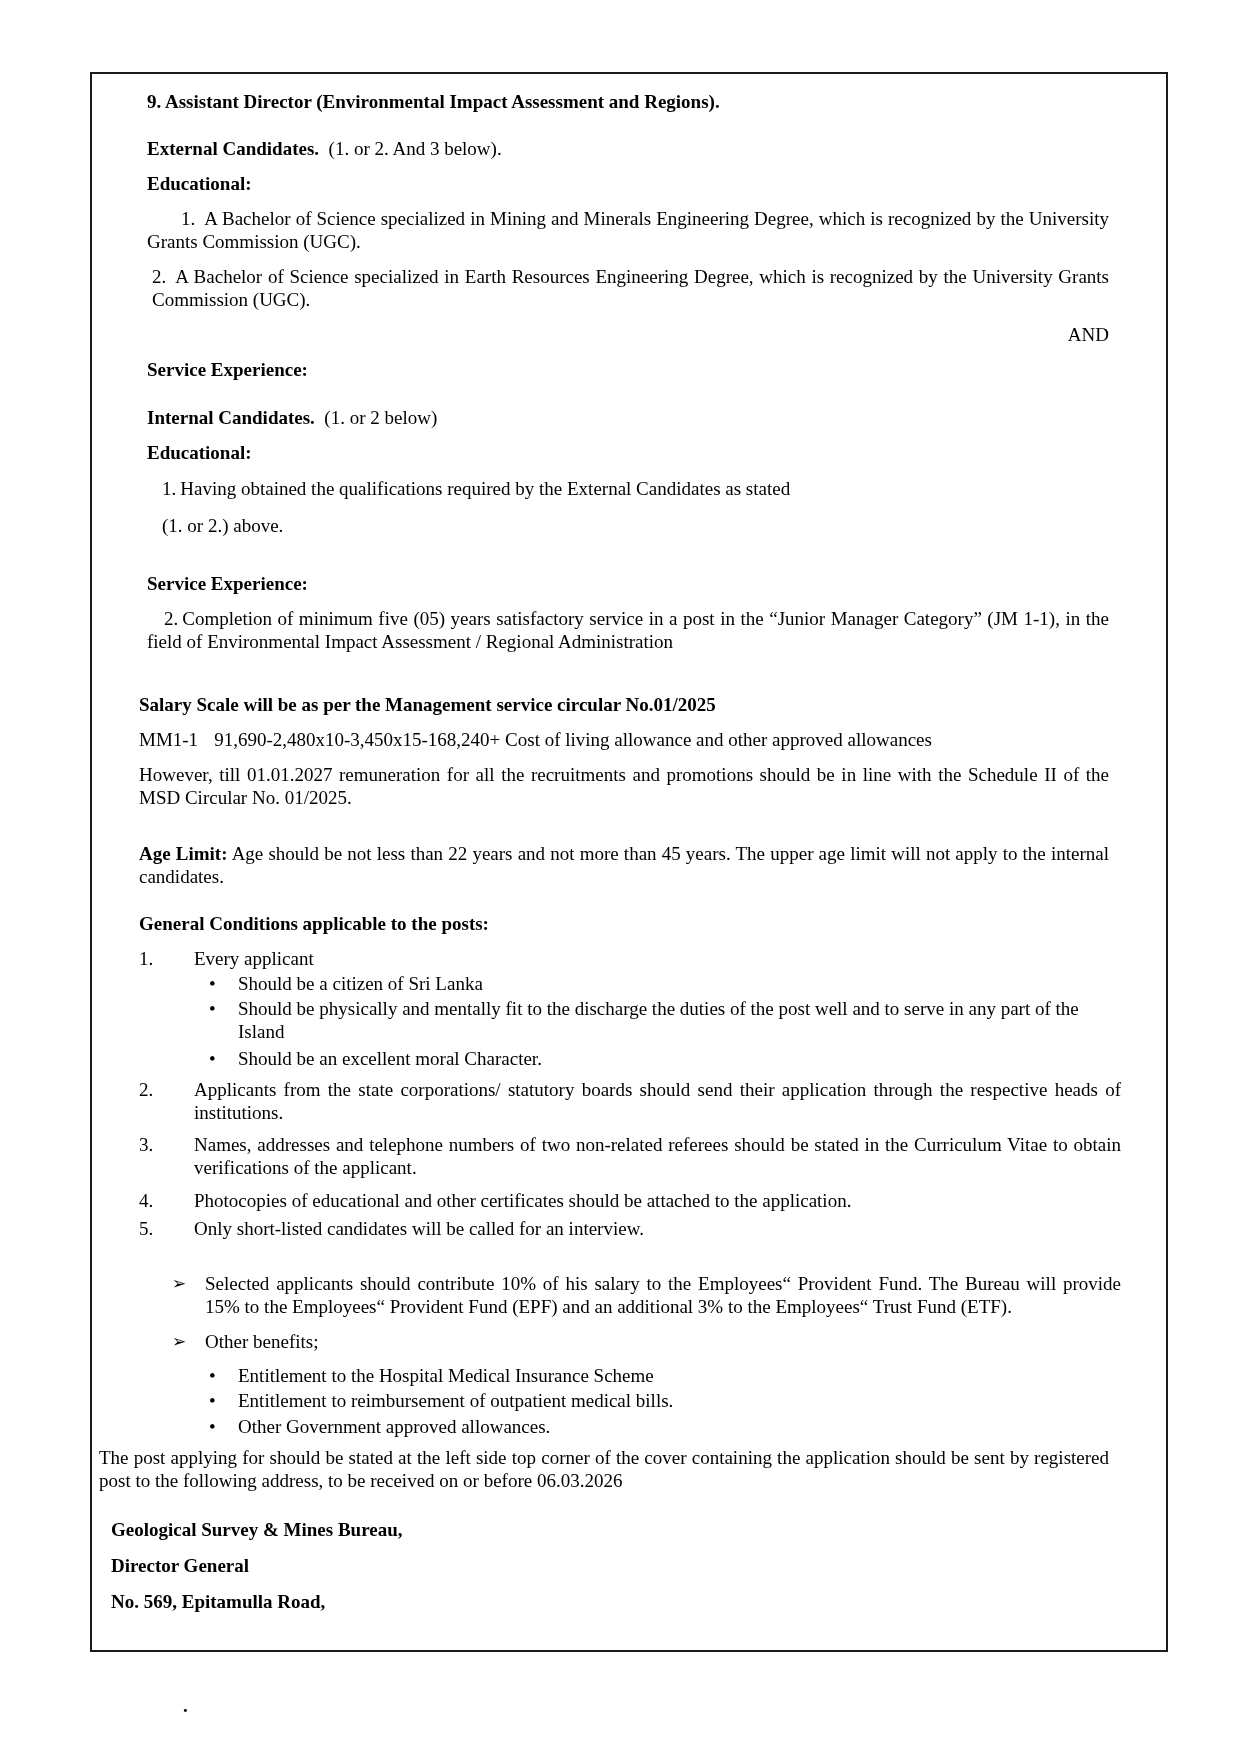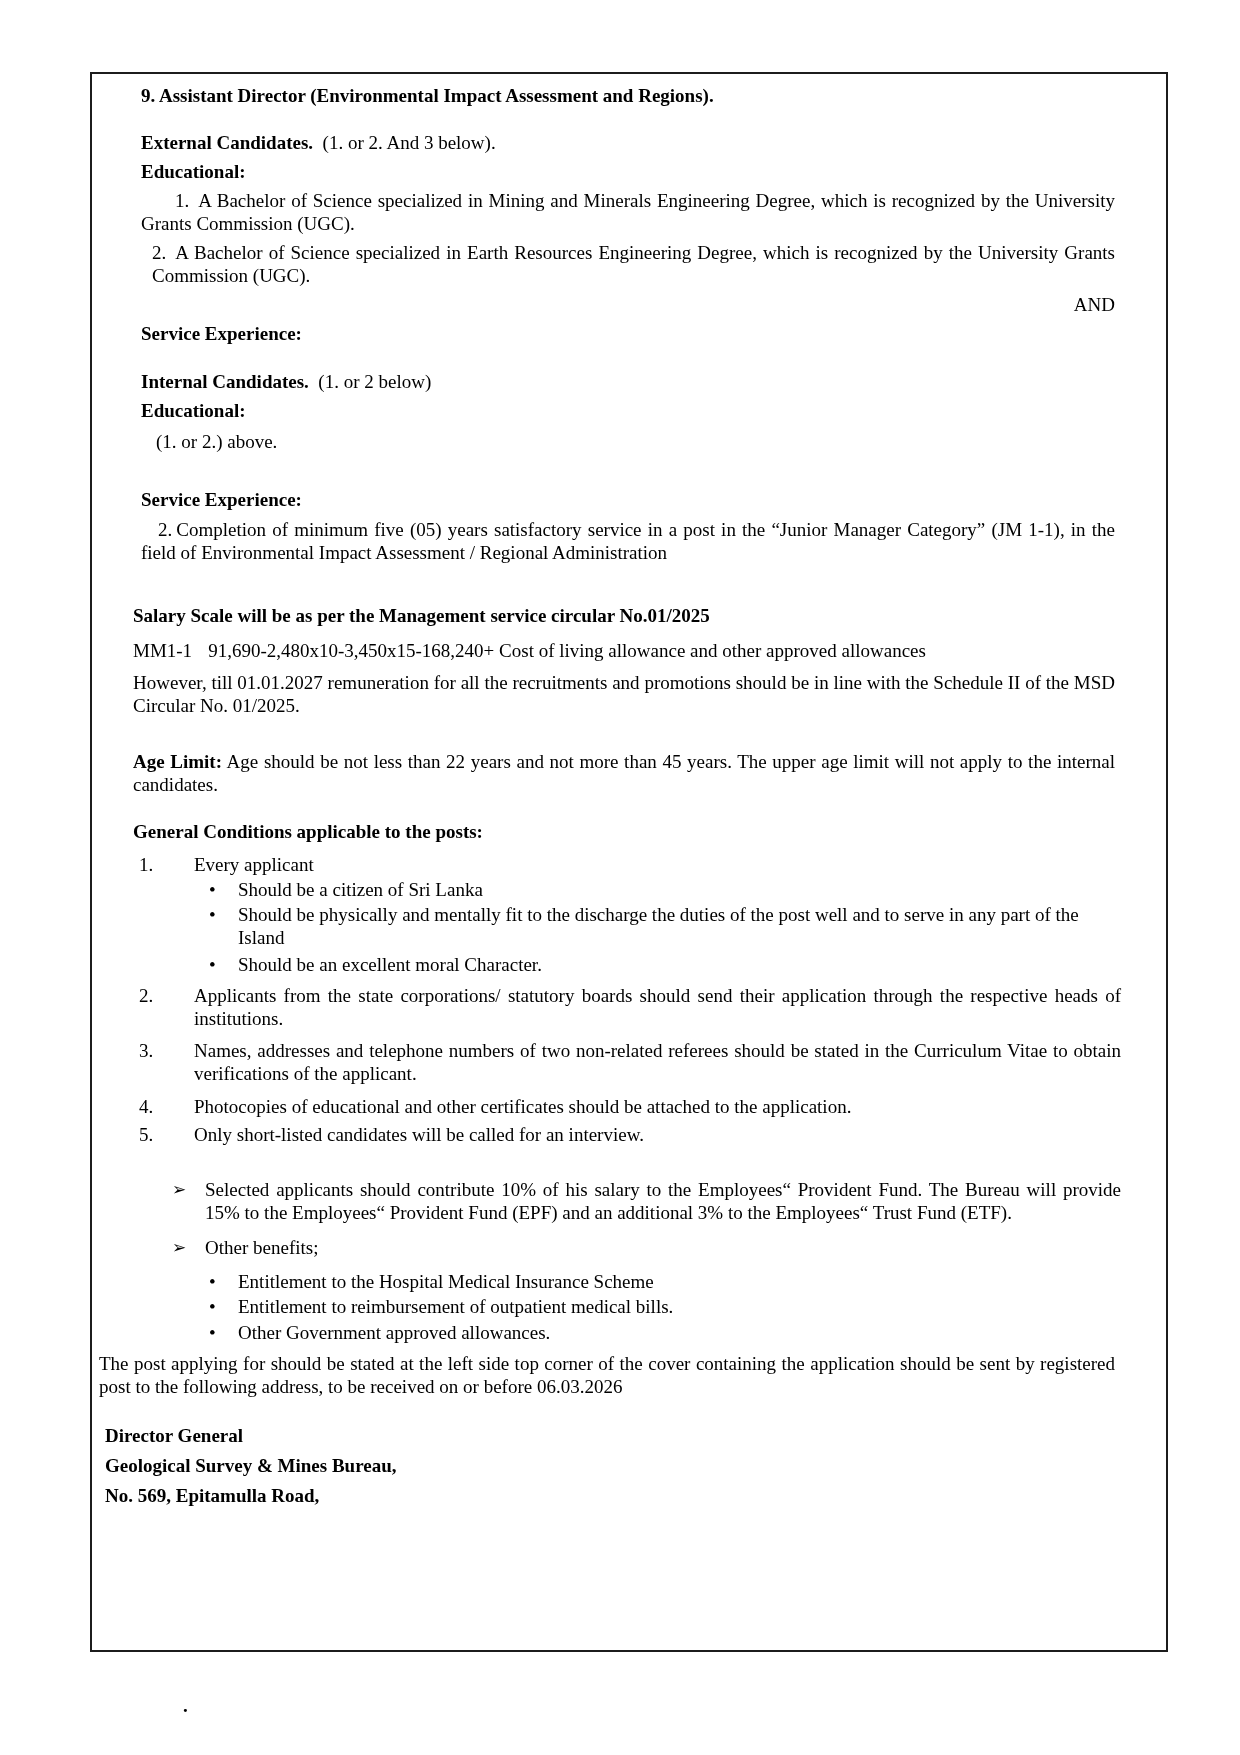--- a/index.html
+++ b/index.html
@@ -13,21 +13,21 @@
     line-height: 23px;
   }
   .doc-box {
     position: absolute;
     left: 90px; top: 72px;
     width: 1078px; height: 1580px;
     border: 2px solid #1c1c1c;
     box-sizing: border-box;
     padding: 4px 45px 0 43px;
   }
-  p { margin: 6px; }
+  p { margin: 12px; }
   .bold { font-weight: bold; }
   .just { text-align: justify; }
   .num { display: inline-block; margin-right: 9px; }
   
   .gc-item { display: flex; }
   .gc-item > .gc-num { flex: 0 0 35px; margin-left: 4px; }
   .gc-item > .gc-text { flex: 1 1 auto; margin-left: 20px; }
   
   .bullet-item { display: flex; margin-left: 74px; }
   .bullet-item > .marker { flex: 0 0 29px; }
@@ -61,20 +61,21 @@
 
   <p class="centered" style="margin-top:6px">AND</p>
 
   <p class="bold">Service Experience:</p>
 
 
   <p style="margin-top:25px"><span class="bold">Internal Candidates.</span>&nbsp; <span>(1. or 2 below)</span></p>
   <p class="bold">Educational:</p>
 
   <div style="margin-top:7px; margin-left:15px; line-height:25px">
+    <p><span>1.</span><span style="display:inline-block;width:4px"></span><span>Having obtained the qualifications required by the External Candidates as stated</span></p>
     <p>(1. or 2.) above.</p>
   </div>
 
   <p class="bold" style="margin-top:34px">Service Experience:</p>
 
   <p class="just" style="margin-top:7px; text-indent:17px"><span>2.</span><span style="display:inline-block;width:4px"></span><span>Completion of minimum five (05) years satisfactory service in a post in the “Junior Manager Category” (JM 1-1), in the field of Environmental Impact Assessment / Regional Administration</span></p>
 
   <div class="salary-block">
     <p class="bold" style="margin-top:40px">Salary Scale will be as per the Management service circular No.01/2025</p>
     <p style="margin-top:12px"><span>MM1-1</span><span style="display:inline-block;width:16px"></span><span>91,690-2,480x10-3,450x15-168,240+ Cost of living allowance and other approved allowances</span></p>
@@ -138,20 +139,20 @@
     <div class="b-text">Entitlement to reimbursement of outpatient medical bills.</div>
   </div>
   <div class="bullet-item" style="margin-top:3px">
     <span class="marker">•</span>
     <div class="b-text">Other Government approved allowances.</div>
   </div>
 
   <p class="just outdent" style="margin-top:8px">The post applying for should be stated at the left side top corner of the cover containing the application should be sent by registered post to the following address, to be received on or before 06.03.2026</p>
 
   <div class="address outdent" style="margin-top:26px">
+    <p>Geological Survey &amp; Mines Bureau,</p>
     <p>Director General</p>
-    <p>Geological Survey &amp; Mines Bureau,</p>
     <p>No. 569, Epitamulla Road,</p>
   </div>
 
 </div>
 
 <div class="footer-dot">.</div>
 
 </body></html>

